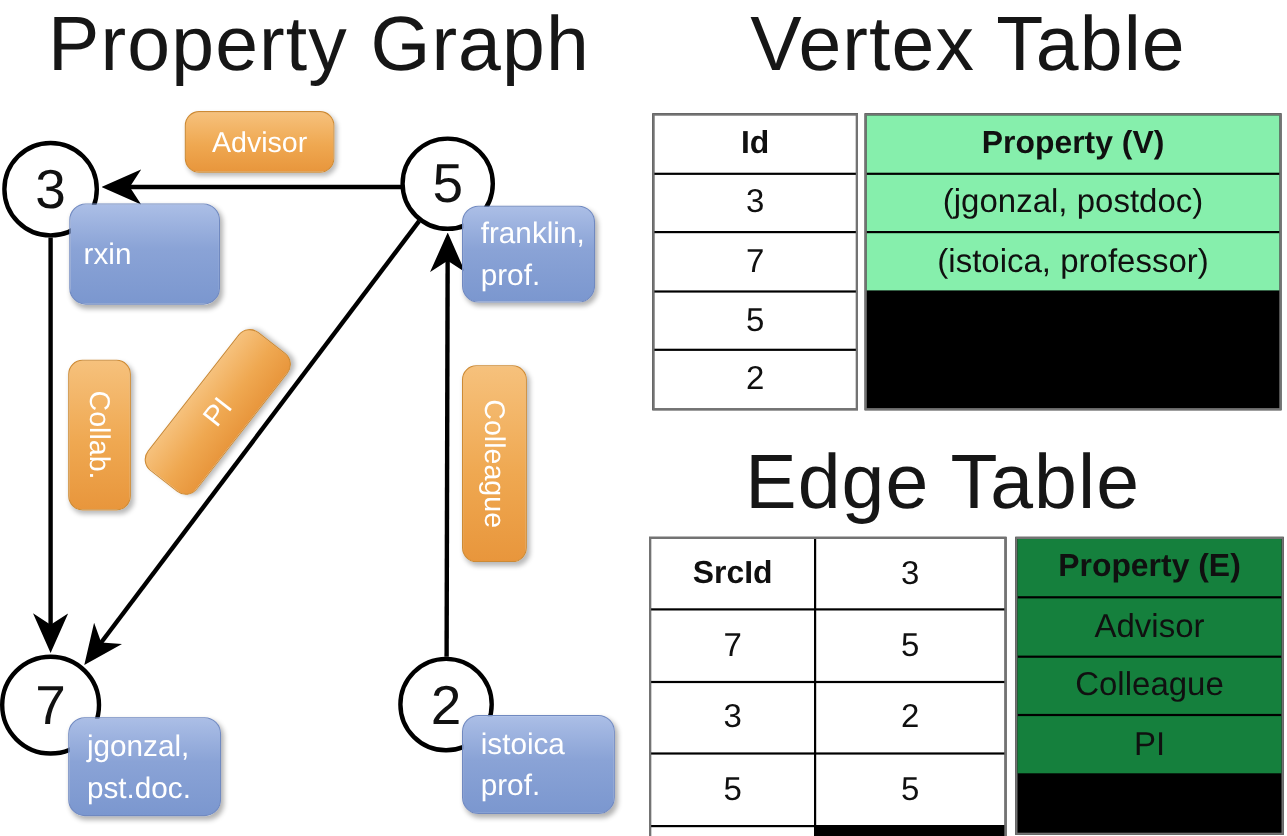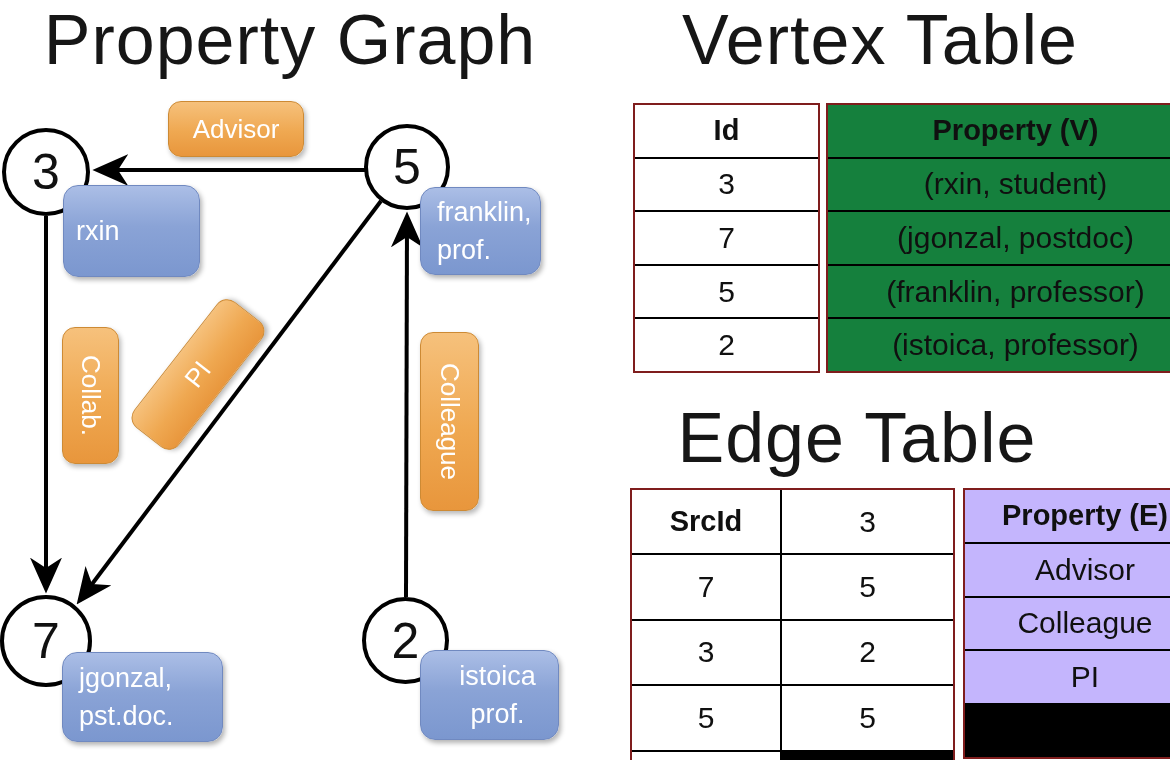--- a/index.html
+++ b/index.html
@@ -49,35 +49,35 @@
     position:absolute; box-sizing:border-box;
     background:linear-gradient(180deg,#abbee6 0%, #8aa3d6 45%, #7b97cf 100%);
     border:1px solid #7089c0; border-radius:15px;
     box-shadow:2px 3px 5px rgba(0,0,0,0.3);
     color:#fff; font-size:27px; line-height:1.42;
     display:flex; flex-direction:column; justify-content:center;
     padding-left:16px;
   }
   #bpill-rxin     { left:63px;  top:185px; width:137px; height:92px;padding-left:12px; }
   #bpill-franklin { left:420px; top:187px; width:121px; height:88px; }
-  #bpill-jgonzal  { left:62px;  top:652px; width:161px; height:90px; }
-  #bpill-istoica  { left:420px; top:650px; width:139px; height:90px;align-items:center; }
+  #bpill-jgonzal  { left:62px;  top:652px; width:139px; height:90px; }
+  #bpill-istoica  { left:420px; top:650px; width:139px; height:90px; }
 
   .subtable {
     position:absolute; box-sizing:border-box;
-    background:#000; border:2px solid #7f1d1d;
-    display:grid; gap:2px;margin-left:40px;
+    background:#000; border:2px solid #737373;
+    display:grid; gap:2px;
   }
   .subtable .cell {
     background:#fff; display:flex; align-items:center; justify-content:center;
     font-size:30px; color:#101010; white-space:nowrap;
   }
   .subtable .cell.hdr { font-weight:bold; font-size:29px; }
-  .subtable.blue .cell { background:#15803d; }
-  .subtable.tan  .cell { background:#c4b5fd;text-align:center; }
+  .subtable.blue .cell { background:#86efac; }
+  .subtable.tan  .cell { background:#15803d;text-align:center; }
 
   #vtable-id   { left:593px; top:103px; width:187px; height:270px; grid-template-rows:repeat(5,1fr); }
   #vtable-prop { left:786px; top:103px; width:379px; height:270px; grid-template-rows:repeat(5,1fr); }
   #etable-ids  { left:590px; top:488px; width:325px; height:329px;
                  grid-template-columns:148px 1fr; grid-template-rows:repeat(5,1fr); }
   #etable-prop { left:923px; top:488px; width:244px; height:271px; grid-template-rows:repeat(5,1fr); }
 </style>
 </head>
 <body>
 
@@ -142,23 +142,21 @@
 <div class="subtable" id="vtable-id">
   <div class="cell hdr">Id</div>
   <div class="cell">3</div>
   <div class="cell">7</div>
   <div class="cell">5</div>
   <div class="cell">2</div>
 </div>
 
 <div class="subtable blue" id="vtable-prop">
   <div class="cell hdr">Property (V)</div>
-  <div class="cell">(rxin, student)</div>
   <div class="cell">(jgonzal, postdoc)</div>
-  <div class="cell">(franklin, professor)</div>
   <div class="cell">(istoica, professor)</div>
 </div>
 
 <div class="fig-title" id="edge-title">Edge Table</div>
 
 <div class="subtable" id="etable-ids">
   <div class="cell hdr">SrcId</div>
   <div class="cell">3</div>
   <div class="cell">7</div>
   <div class="cell">5</div>

